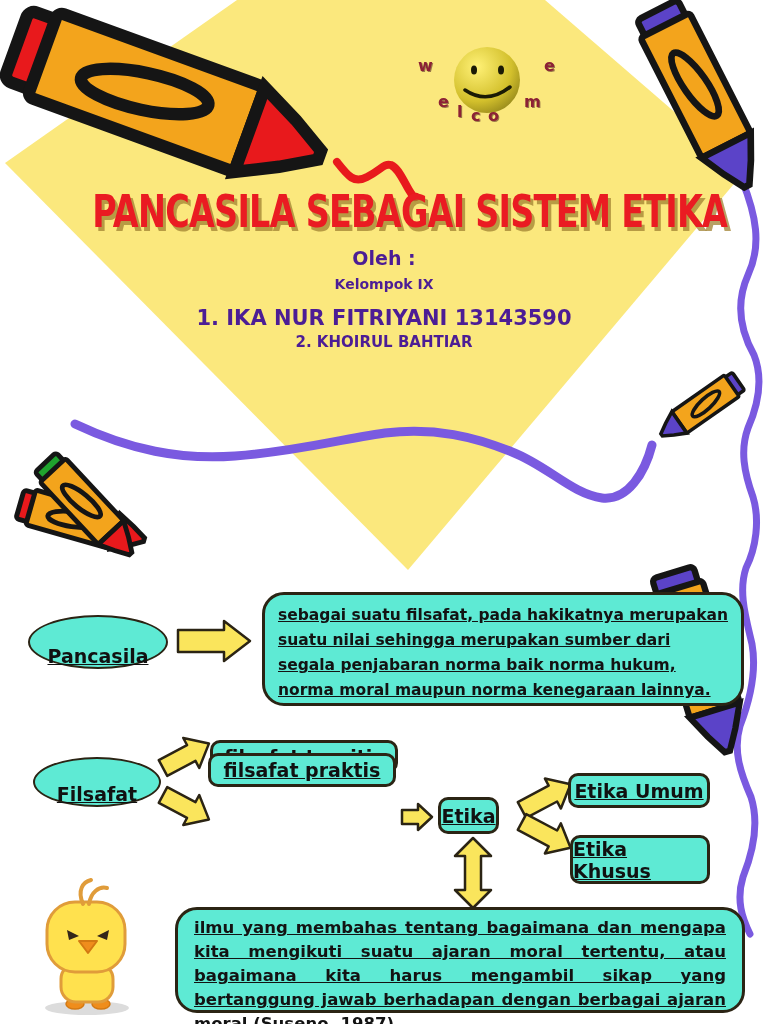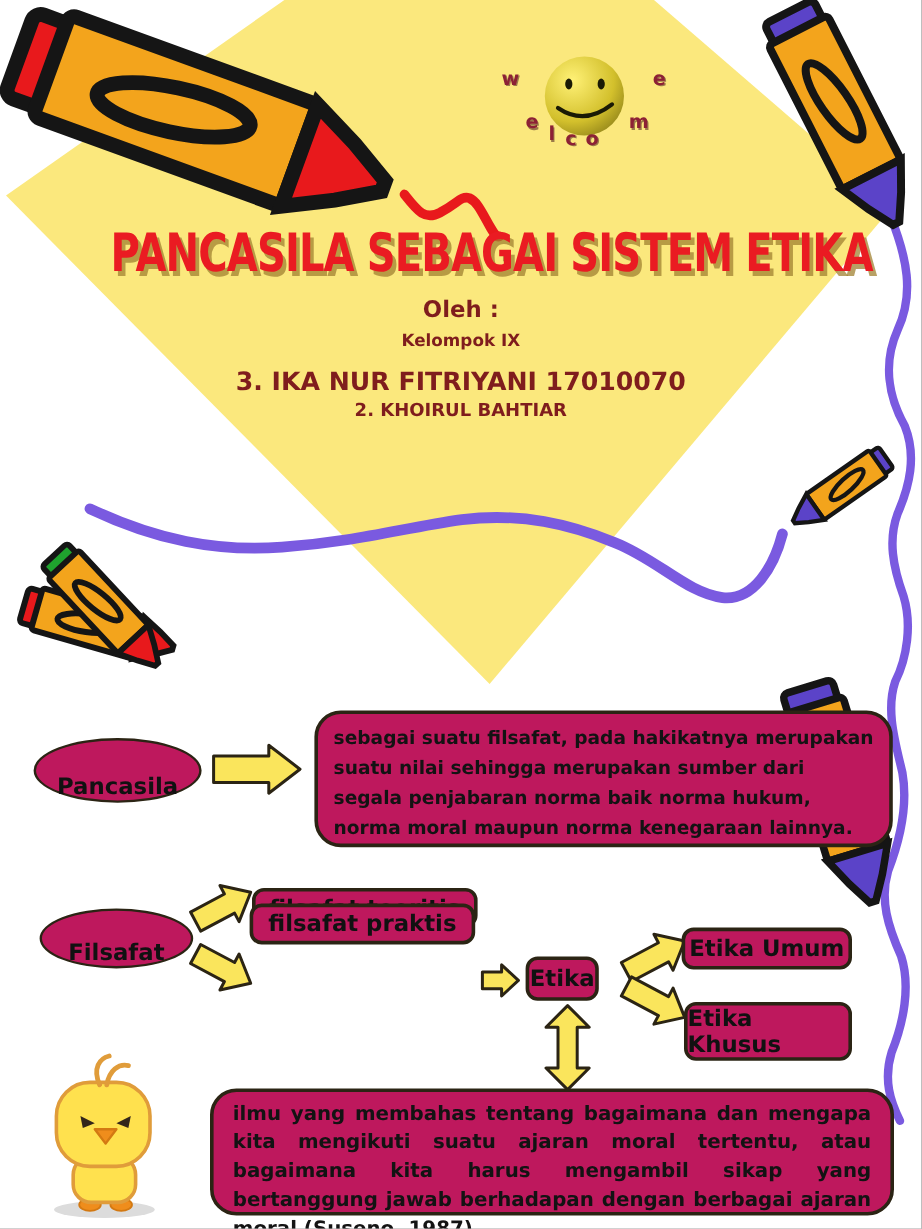--- a/index.html
+++ b/index.html
@@ -10,31 +10,31 @@
   }
   #bg, #arrows{position:absolute;left:0;top:0;width:768px;height:1024px;pointer-events:none;}
   .abs{position:absolute;}
   
   .title{
     left:0;top:186px;width:768px;text-align:center;white-space:nowrap;
     font-size:44px;font-weight:800;letter-spacing:-1px;color:#EA1B22;
     transform:scaleX(0.76);transform-origin:50% 50%;
     text-shadow:4px 4px 0 rgba(160,130,50,0.75);
   }
-  .hline{left:0;width:768px;text-align:center;color:#7f1d1d;}
+  .hline{left:0;width:768px;text-align:center;color:#4c1d95;}
   .byline{top:247px;font-size:19px;font-weight:800;}
   .group{top:276px;font-size:14px;font-weight:800;}
   .member1{top:306px;font-size:21px;font-weight:600;}
   .member2{top:333px;font-size:15px;font-weight:600;}
   .wletter{position:absolute;font-size:16px;font-weight:800;color:#8C2135;text-shadow:1px 1px 0 rgba(60,10,20,.5);}
   
   .node{
-    position:absolute;background:#be185d;border:3px solid #2B2414;
+    position:absolute;background:#5eead4;border:3px solid #2B2414;
     display:flex;align-items:center;justify-content:center;
-    color:#111;font-weight:700;box-sizing:border-box;
+    color:#111;font-weight:700;box-sizing:border-box;text-decoration:underline;
   }
   .pill{border-radius:50%;border-width:2px;font-size:19px;align-items:flex-end;}
   .rbox{border-radius:10px;font-size:19px;}
   .bigbox{
     border-radius:22px;align-items:flex-start;justify-content:flex-start;
     text-align:left;font-weight:700;color:#131313;
   }
   .bigbox p{margin:0;}
   #pancasila-desc{left:262px;top:592px;width:482px;height:114px;padding:8px 13px;font-size:15.5px;line-height:25px;}
   #etika-desc{left:175px;top:907px;width:570px;height:106px;padding:6px 16px;font-size:16.5px;line-height:24px;text-align:justify;}
@@ -132,21 +132,21 @@
       <polygon transform="translate(402,817)" points="0,-7 16,-7 16,-13 30,0 16,13 16,7 0,7"></polygon>
       <polygon transform="translate(522,810) rotate(-28)" points="0,-9 35,-9 35,-17 55,0 35,17 35,9 0,9"></polygon>
       <polygon transform="translate(522,822) rotate(28)" points="0,-9 35,-9 35,-17 55,0 35,17 35,9 0,9"></polygon>
       <polygon points="473,838 491,856 481,856 481,890 491,890 473,908 455,890 465,890 465,856 455,856"></polygon>
     </g>
   </svg>
 
   <div class="abs title">PANCASILA SEBAGAI SISTEM ETIKA</div>
   <div class="abs hline byline">Oleh :</div>
   <div class="abs hline group">Kelompok IX</div>
-  <div class="abs hline member1">3.  IKA NUR FITRIYANI 17010070</div>
+  <div class="abs hline member1">1.  IKA NUR FITRIYANI 13143590</div>
   <div class="abs hline member2">2.  KHOIRUL BAHTIAR</div>
 
   <span class="wletter" style="left:418px;top:56px">w</span>
   <span class="wletter" style="left:438px;top:92px">e</span>
   <span class="wletter" style="left:457px;top:102px">l</span>
   <span class="wletter" style="left:471px;top:106px">c</span>
   <span class="wletter" style="left:488px;top:106px">o</span>
   <span class="wletter" style="left:524px;top:92px">m</span>
   <span class="wletter" style="left:544px;top:56px">e</span>
 

